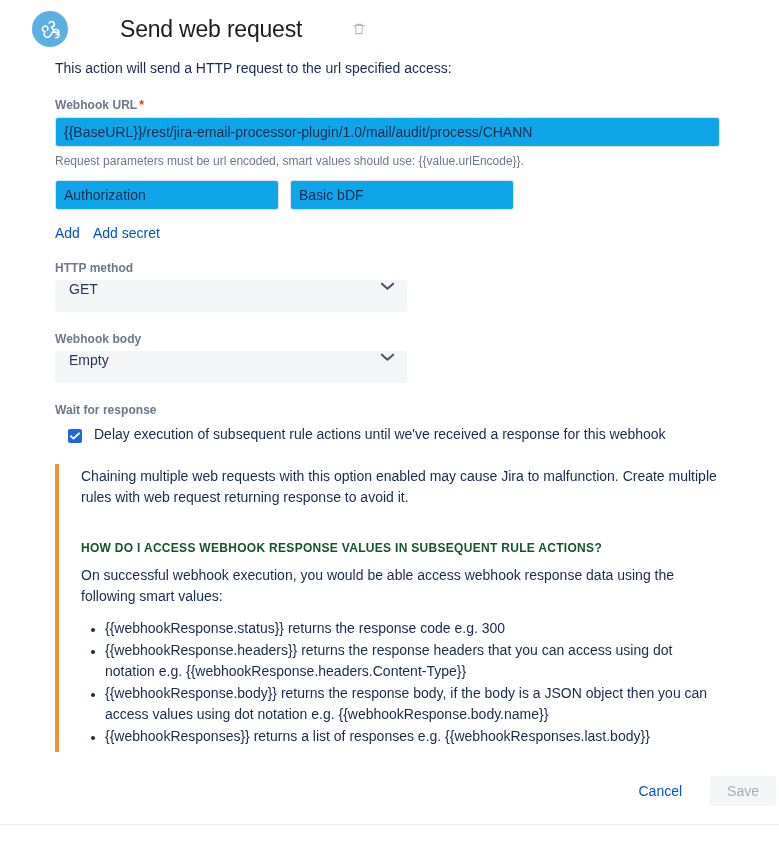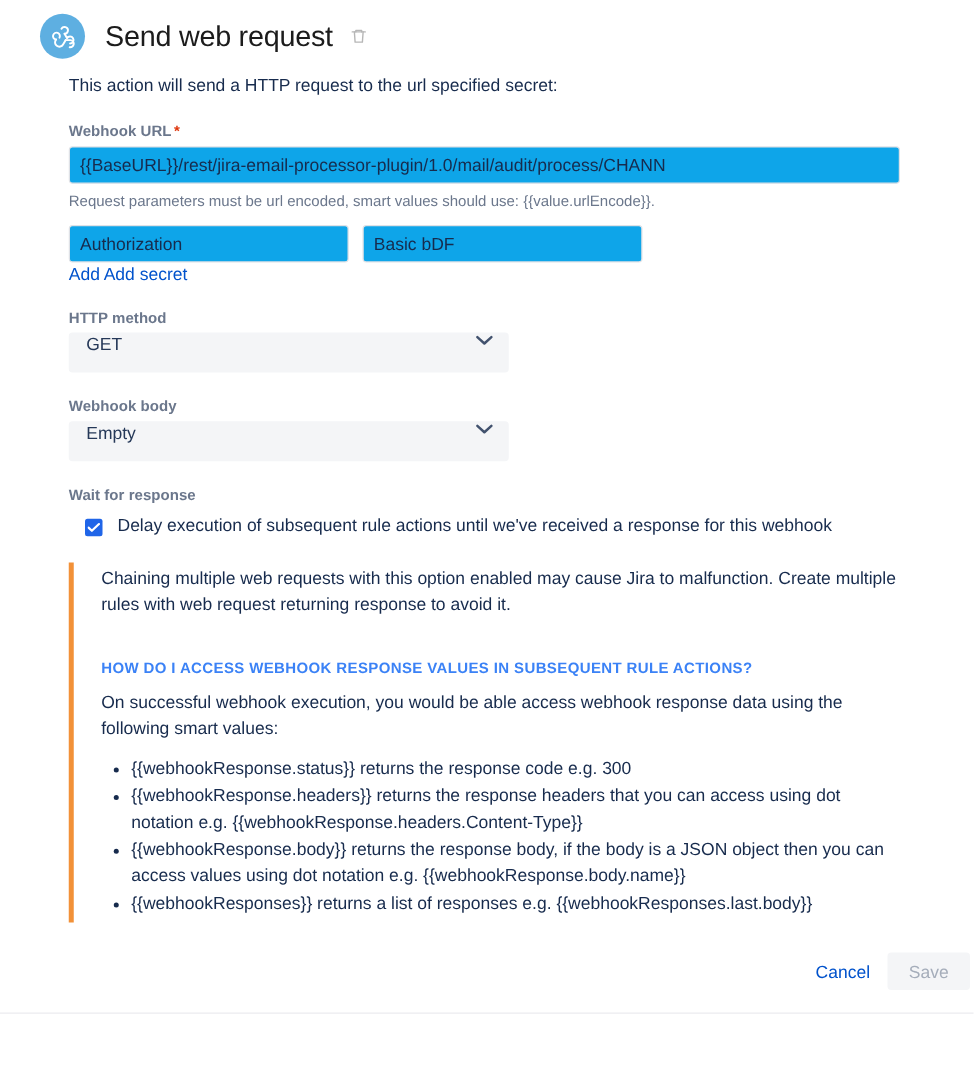--- a/index.html
+++ b/index.html
@@ -21,20 +21,21 @@
     box-sizing: border-box;
   }
 
   
   .header {
     display: flex;
     align-items: center;
     padding: 14px 0 0 32px;
     height: 44px;
     box-sizing: border-box;
+    gap: 36px;
   }
   .wh-icon {
     width: 36px;
     height: 36px;
     border-radius: 50%;
     background: #5EAFE1;
     display: flex;
     align-items: center;
     justify-content: center;
     flex: 0 0 auto;
@@ -106,23 +107,23 @@
   }
 
   .header-row {
     display: flex;
     gap: 11px;
     margin-top: 12px;
   }
   .header-row .text-input { width: 224px; }
 
   .links-row {
-    margin-top: 1px;
-    display: flex;
-    gap: 3px;
+    margin-top: 15px;
+    display: flex;
+    gap: 13px;
   }
   .link {
     font-size: 14px;
     color: #0052CC;
     cursor: pointer;
     text-decoration: none;
   }
 
   .select {
     box-sizing: border-box;
@@ -181,21 +182,21 @@
     box-sizing: border-box;
   }
   .info-text {
     font-size: 14px;
     color: #172B4D;
     line-height: 21px;
   }
   .info-heading {
     font-size: 12px;
     font-weight: bold;
-    color: #3b82f6;
+    color: #14532d;
     letter-spacing: 0.3px;
     margin-top: 33px;
     margin-bottom: 10px;
   }
   .info-panel ul {
     margin: 11px 0 0 0;
     padding-left: 24px;
     list-style: disc;
   }
   .info-panel li {
@@ -204,21 +205,21 @@
     line-height: 21px;
     margin-bottom: 1px;
   }
   .info-panel li::marker { font-size: 12px; }
 
   
   .actions {
     display: flex;
     align-items: center;
     justify-content: flex-end;
-    gap: 4px;
+    gap: 18px;
     width: 721px;
     margin-top: 24px;
   }
   .btn-cancel {
     font-size: 14px;
     color: #0052CC;
     background: transparent;
     border: none;
     padding: 6px 10px;
     cursor: pointer;
@@ -262,21 +263,21 @@
       <svg width="14" height="16" viewBox="0 0 24 24" fill="none" stroke="#B3B3B3" stroke-width="1.9" stroke-linecap="round" stroke-linejoin="round">
         <path d="M3 6h18"></path>
         <path d="M8 6V4h8v2"></path>
         <path d="M6 6l1 14h10l1-14"></path>
       </svg>
     </div>
   </div>
 
   <div class="content">
 
-    <div class="intro">This action will send a HTTP request to the url specified secret:</div>
+    <div class="intro">This action will send a HTTP request to the url specified access:</div>
 
     <div class="field-label">
       <span>Webhook URL</span><span class="req">*</span>
     </div>
     <div class="text-input" id="webhook-url-input" placeholder="Webhook URL">{{BaseURL}}/rest/jira-email-processor-plugin/1.0/mail/audit/process/CHANN</div>
     <div class="hint">Request parameters must be url encoded, smart values should use: {{value.urlEncode}}.</div>
 
     <div class="header-row">
       <div class="text-input" placeholder="Name">Authorization</div>
       <div class="text-input" placeholder="Value">Basic bDF</div>

